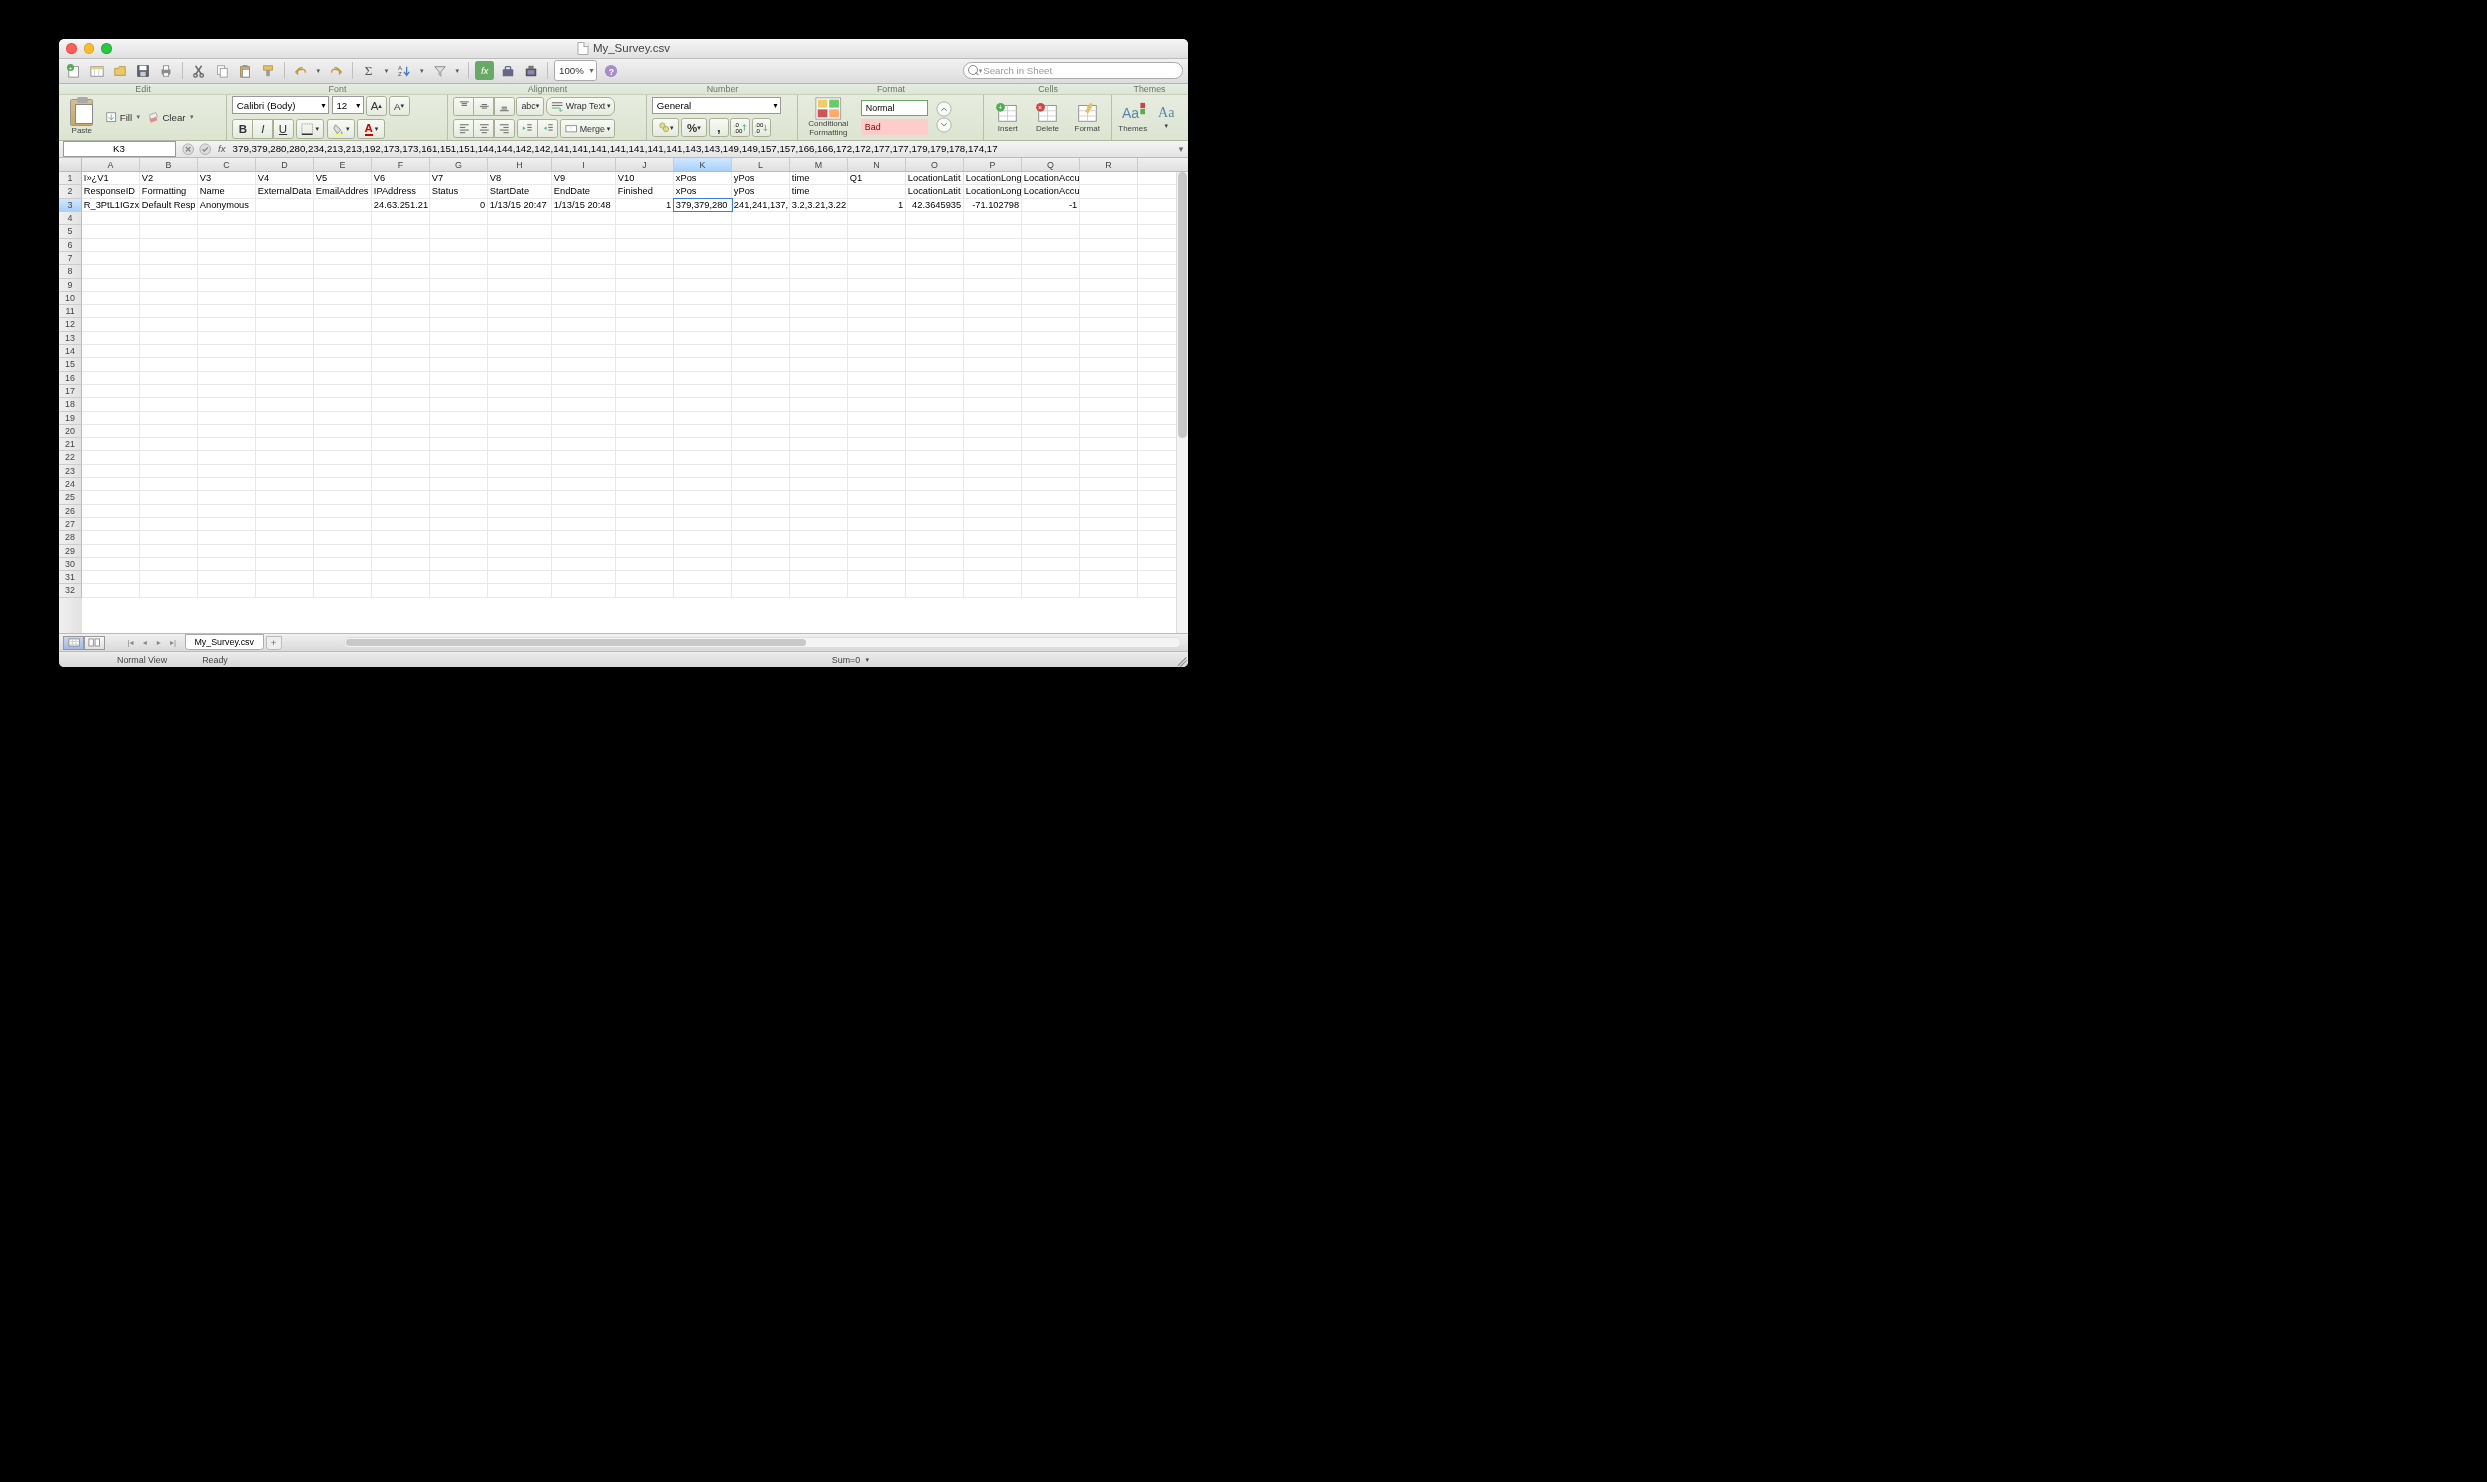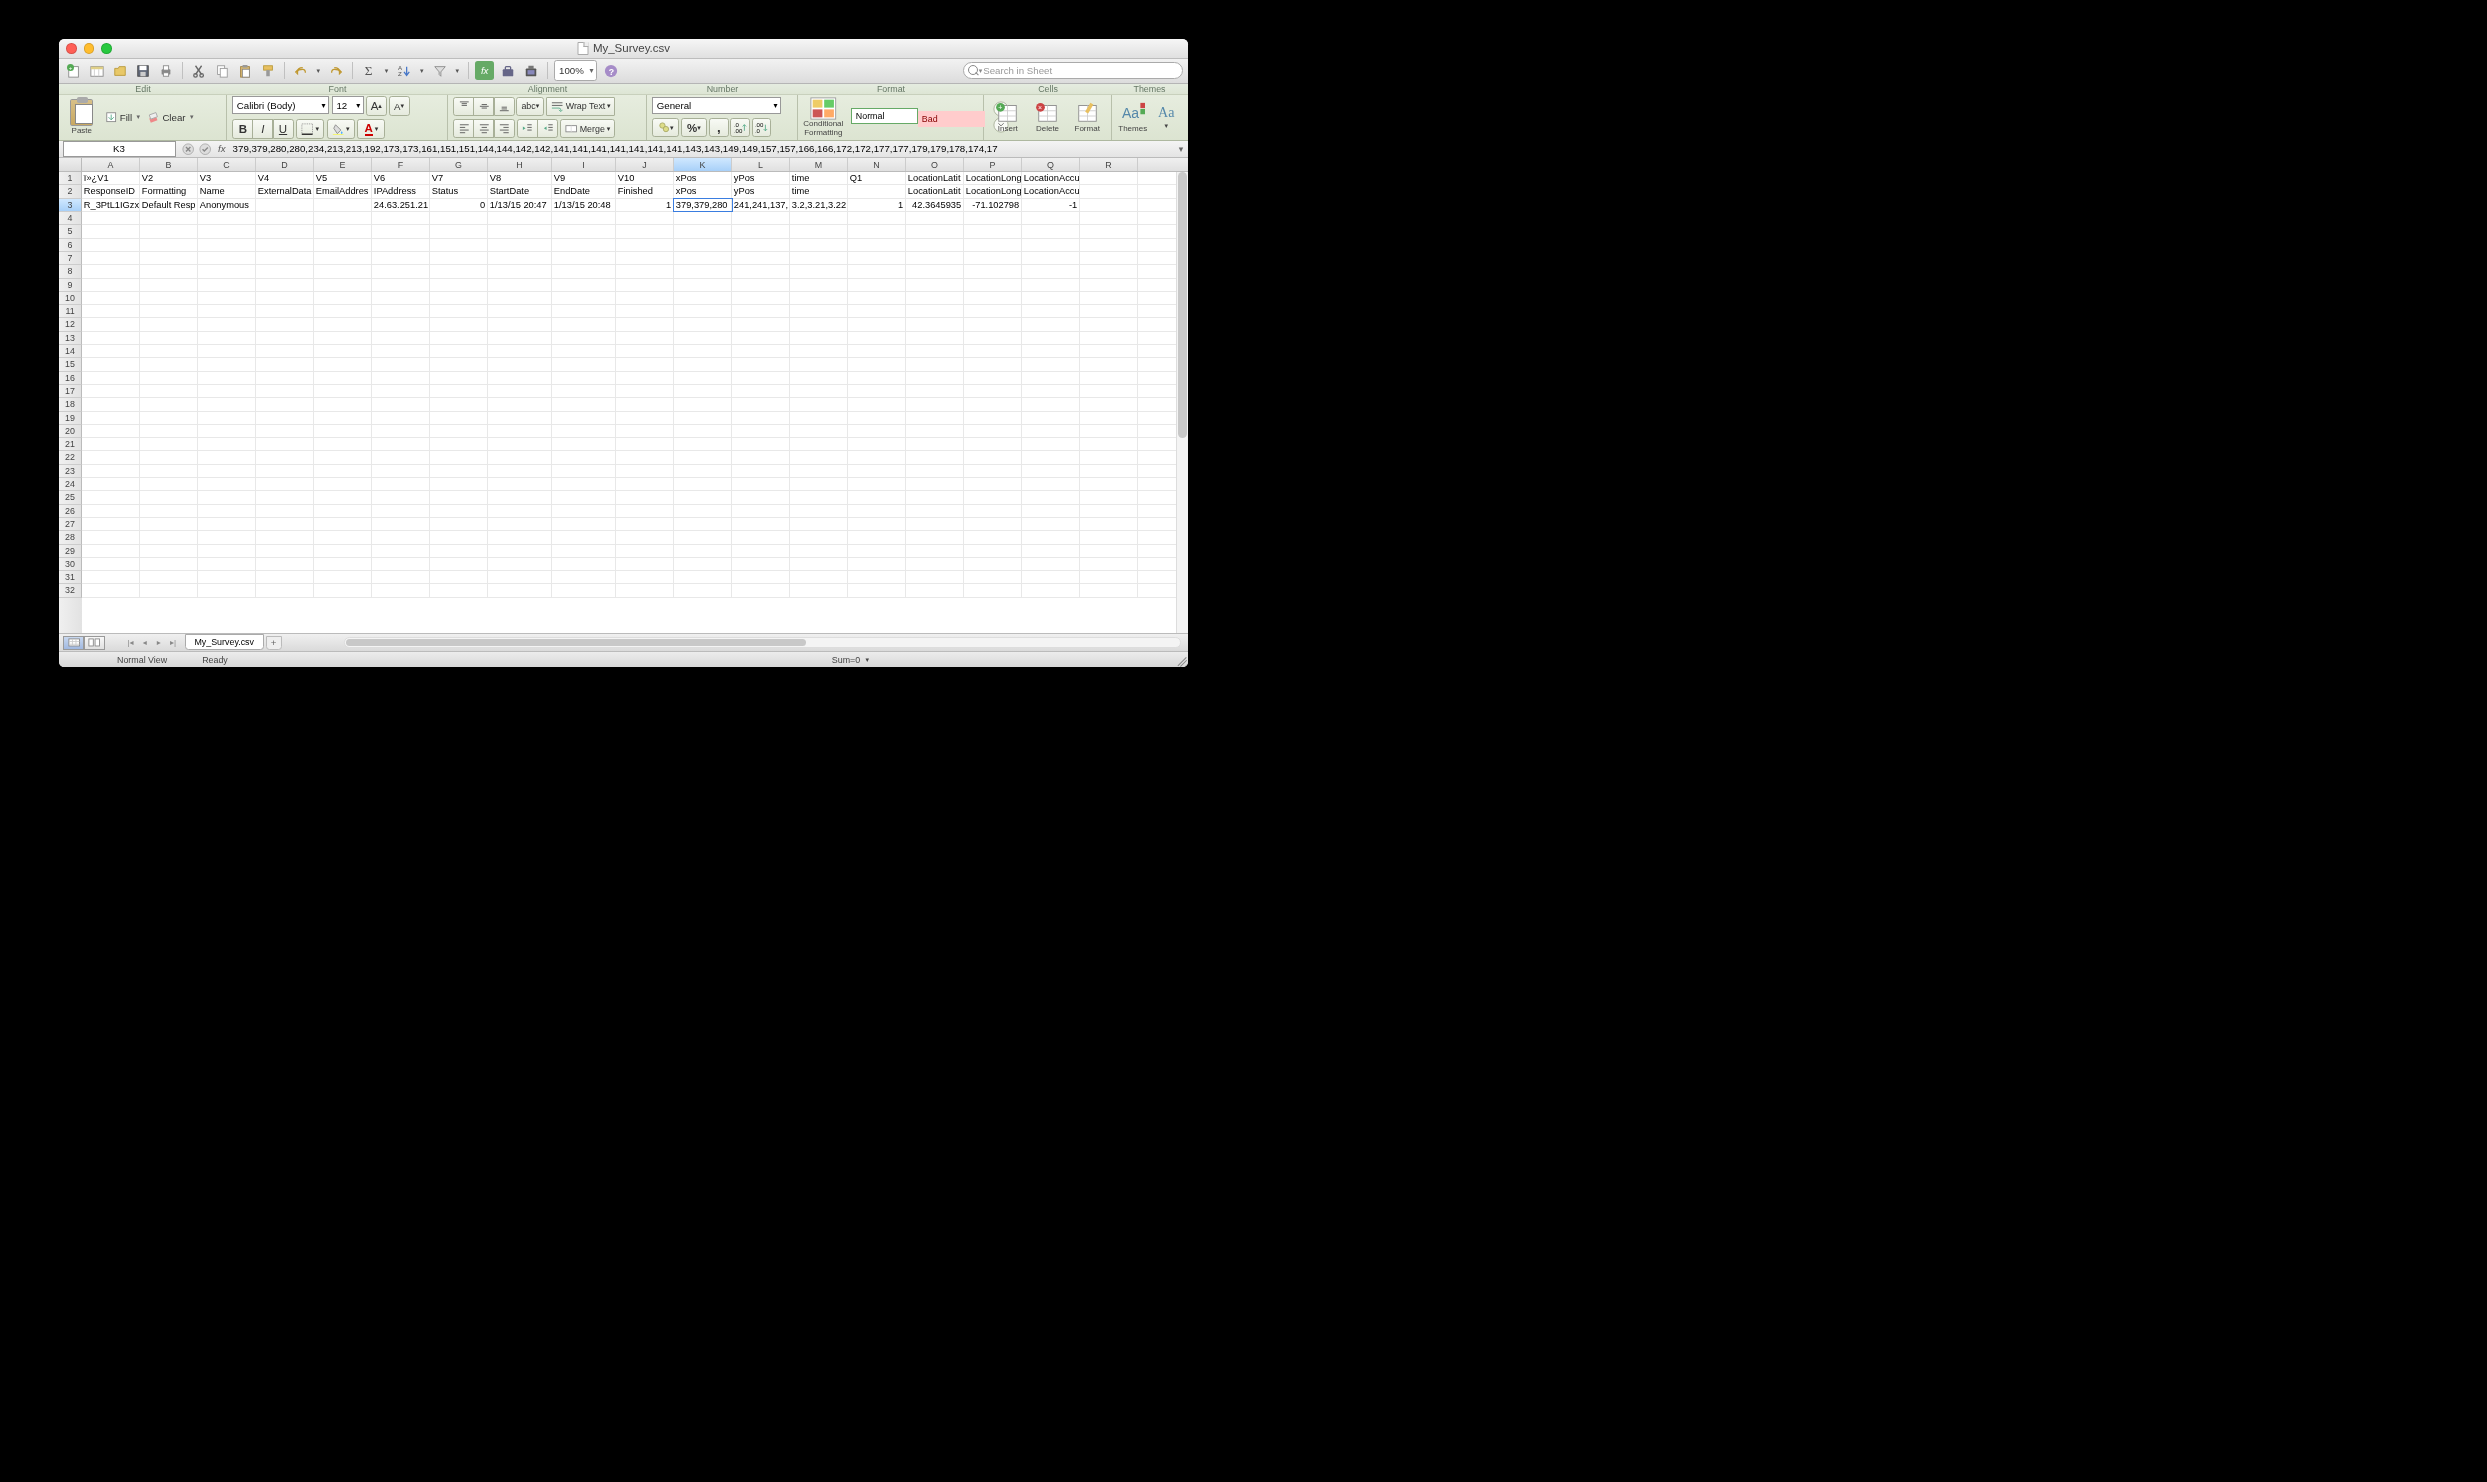--- a/index.html
+++ b/index.html
@@ -353,21 +353,21 @@
                   <line x1="3" y1="7" x2="9" y2="7" stroke="#555"></line>
                   <line x1="3" y1="9" x2="9" y2="9" stroke="#555"></line>
                   <line x1="1" y1="11" x2="11" y2="11" stroke="#555"></line>
                 </svg>
               </div>
           </div>
           <div class="biu" style="border-radius:2.7px;width:28px;">
               <span style="font-size:8.9px;">abc</span>
               <span style="font-size:7px;">▾</span>
             </div>
-          <div class="biu" style="border-radius:1px;width:auto;padding:0 3.5px;text-align:center;">
+          <div class="biu" style="border-radius:7px;width:auto;padding:0 3.5px;text-align:center;">
               <svg width="12.4" height="10.6" viewBox="0 0 14 12">
                 <line x1="1" y1="2" x2="13" y2="2" stroke="#555"></line>
                 <line x1="1" y1="5" x2="13" y2="5" stroke="#555"></line>
                 <path d="M1 8 L9 8 Q11 8 11 10 L11 11" fill="none" stroke="#5a8"></path>
                 <path d="M9 10 L11 12 L13 10" fill="none" stroke="#5a8"></path>
               </svg>
               <span style="font-size:8.9px;margin-left:2.7px;">Wrap Text</span>
               <span style="font-size:7px;margin-left:1.8px;">▾</span>
             </div>
         </div>
@@ -472,21 +472,21 @@
                 <rect x="1" y="1" width="28" height="24" fill="#fff" stroke="#999"></rect>
                 <rect x="3" y="3" width="11" height="9" fill="#ec6"></rect>
                 <rect x="16" y="3" width="11" height="9" fill="#6c6"></rect>
                 <rect x="3" y="14" width="11" height="9" fill="#c55"></rect>
                 <rect x="16" y="14" width="11" height="9" fill="#fa6"></rect>
               </svg>
           </div>
           <span style="white-space:pre;text-align:center;line-height:8.9px;">Conditional
 Formatting</span>
         </div>
-        <div style="display:flex;flex-direction:row;gap:0;margin-left:5.3px;">
+        <div style="display:flex;flex-direction:column;gap:0;margin-left:5.3px;">
           <div class="style-norm">Normal</div>
           <div class="style-bad">Bad</div>
         </div>
         <div style="margin-left:5.3px;display:flex;align-items:center;">
           <svg width="16" height="32" viewBox="0 0 18 36">
               <rect x="1" y="1" width="16" height="16" fill="#f8faf5" stroke="#a8b098" rx="8"></rect>
               <path d="M6 11 L9 8 L12 11" fill="none" stroke="#666"></path>
               <rect x="1" y="19" width="16" height="16" fill="#f8faf5" stroke="#a8b098" rx="8"></rect>
               <path d="M6 25 L9 28 L12 25" fill="none" stroke="#666"></path>
             </svg>

